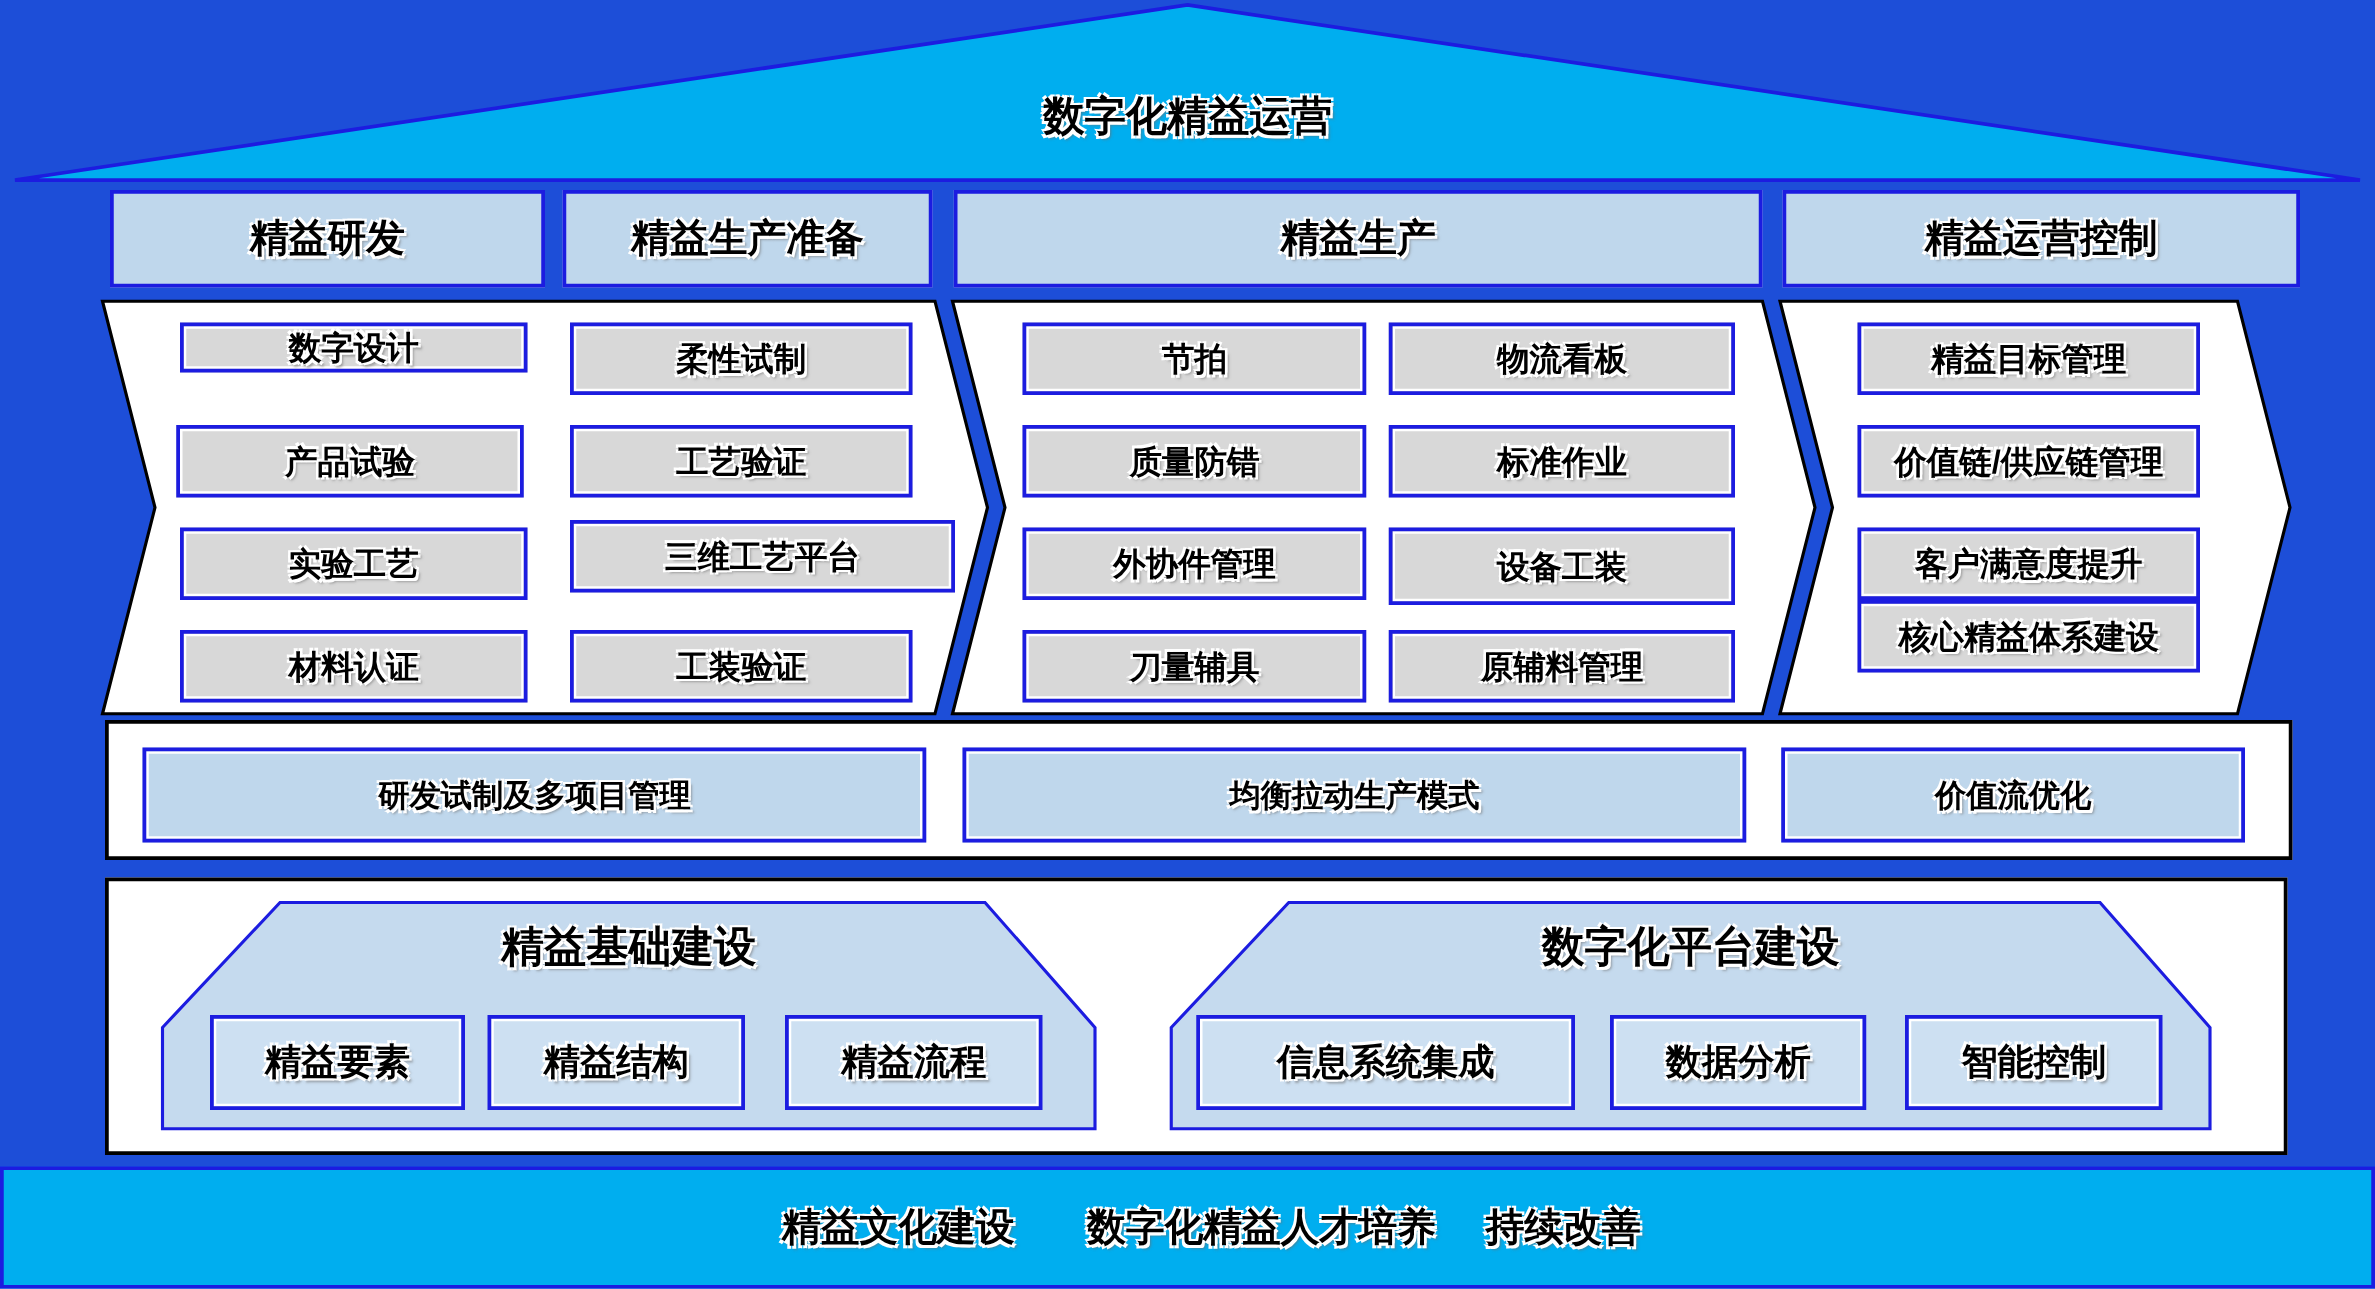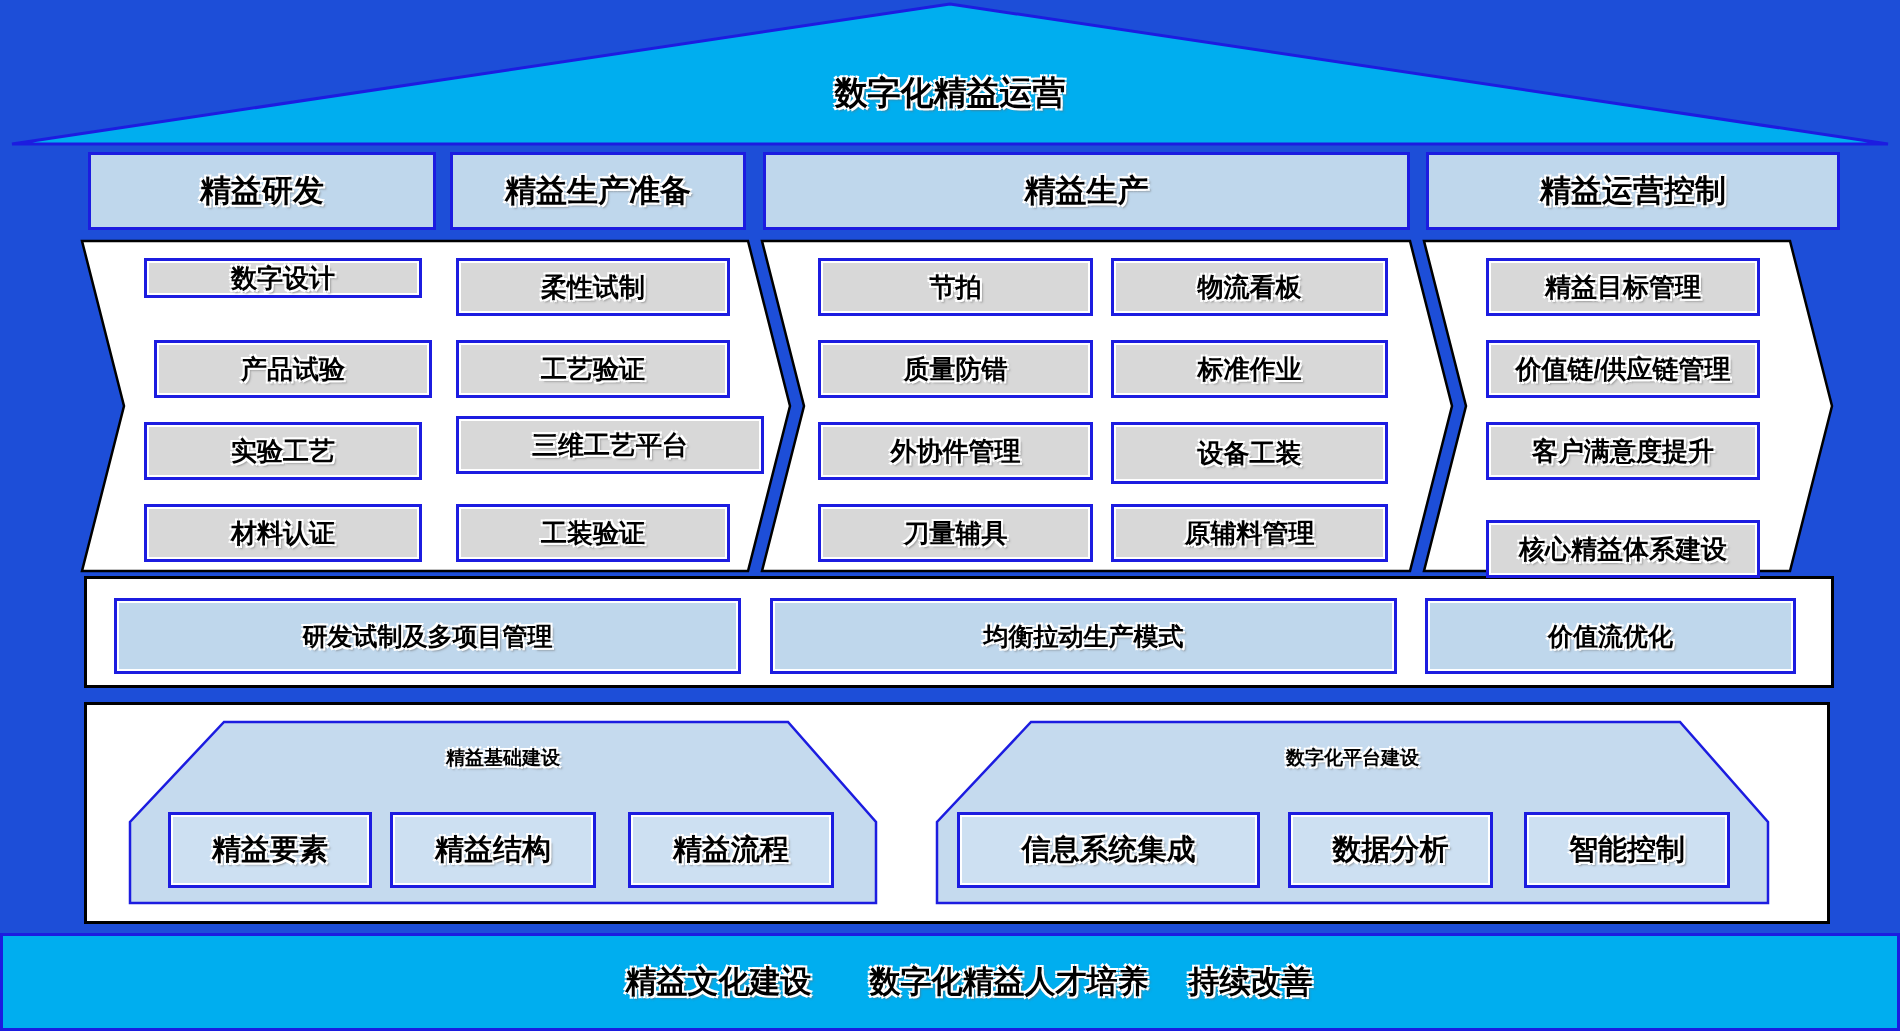--- a/index.html
+++ b/index.html
@@ -27,21 +27,21 @@
   .z1{z-index:1}.z2{z-index:2}.z3{z-index:3}
   #bottombar{
     left:0;top:933px;width:1900px;height:98px;
     background:#00AEEF;border:3px solid #1C1CE0;
     display:flex;align-items:center;justify-content:center;
     font-size:31px;z-index:3;
   }
   #bottombar .gap1{margin-right:58px;margin-left:38px;}
   #bottombar .gap2{margin-right:40px;}
   #rooftitle{left:0;top:70px;width:1900px;height:46px;font-size:33px;z-index:3;}
-  .traptitle{font-size:19px;z-index:3;}
+  .traptitle{font-size:34px;z-index:3;}
 </style>
 </head>
 <body>
 
 <div id="canvas">
 
   <div class="abs blackframe z1" style="left:84px;top:576px;width:1750px;height:112px;"></div>
   <div class="abs blackframe z1" style="left:84px;top:702px;width:1746px;height:222px;"></div>
 
   <svg class="svglayer z2" width="1900" height="1031" viewBox="0 0 1900 1031">
@@ -54,21 +54,21 @@
   </svg>
 
   <div id="rooftitle" class="abs center txt">数字化精益运营</div>
 
   <div class="abs center txt hdr z3" style="left:88px;top:152px;width:348px;height:78px;">精益研发</div>
   <div class="abs center txt hdr z3" style="left:450px;top:152px;width:296px;height:78px;">精益生产准备</div>
   <div class="abs center txt hdr z3" style="left:763px;top:152px;width:647px;height:78px;">精益生产</div>
   <div class="abs center txt hdr z3" style="left:1426px;top:152px;width:414px;height:78px;">精益运营控制</div>
 
   <div class="abs center txt graybox z3" style="left:144px;top:258px;width:278px;height:40px;">数字设计</div>
-  <div class="abs center txt graybox z3" style="left:154px;top:340px;width:278px;height:58px;">产品试验</div>
+  <div class="abs center txt graybox z3" style="left:141px;top:340px;width:278px;height:58px;">产品试验</div>
   <div class="abs center txt graybox z3" style="left:144px;top:422px;width:278px;height:58px;">实验工艺</div>
   <div class="abs center txt graybox z3" style="left:144px;top:504px;width:278px;height:58px;">材料认证</div>
 
   <div class="abs center txt graybox z3" style="left:456px;top:258px;width:274px;height:58px;">柔性试制</div>
   <div class="abs center txt graybox z3" style="left:456px;top:340px;width:274px;height:58px;">工艺验证</div>
   <div class="abs center txt graybox z3" style="left:456px;top:416px;width:308px;height:58px;">三维工艺平台</div>
   <div class="abs center txt graybox z3" style="left:456px;top:504px;width:274px;height:58px;">工装验证</div>
 
   <div class="abs center txt graybox z3" style="left:818px;top:258px;width:275px;height:58px;">节拍</div>
   <div class="abs center txt graybox z3" style="left:818px;top:340px;width:275px;height:58px;">质量防错</div>
@@ -76,21 +76,21 @@
   <div class="abs center txt graybox z3" style="left:818px;top:504px;width:275px;height:58px;">刀量辅具</div>
 
   <div class="abs center txt graybox z3" style="left:1111px;top:258px;width:277px;height:58px;">物流看板</div>
   <div class="abs center txt graybox z3" style="left:1111px;top:340px;width:277px;height:58px;">标准作业</div>
   <div class="abs center txt graybox z3" style="left:1111px;top:422px;width:277px;height:62px;">设备工装</div>
   <div class="abs center txt graybox z3" style="left:1111px;top:504px;width:277px;height:58px;">原辅料管理</div>
 
   <div class="abs center txt graybox z3" style="left:1486px;top:258px;width:274px;height:58px;">精益目标管理</div>
   <div class="abs center txt graybox z3" style="left:1486px;top:340px;width:274px;height:58px;">价值链/供应链管理</div>
   <div class="abs center txt graybox z3" style="left:1486px;top:422px;width:274px;height:58px;">客户满意度提升</div>
-  <div class="abs center txt graybox z3" style="left:1486px;top:520px;width:274px;height:58px;">核心精益体系建设</div>
+  <div class="abs center txt graybox z3" style="left:1486px;top:480px;width:274px;height:58px;">核心精益体系建设</div>
 
   <div class="abs center txt midbox z3" style="left:114px;top:598px;width:627px;height:76px;">研发试制及多项目管理</div>
   <div class="abs center txt midbox z3" style="left:770px;top:598px;width:627px;height:76px;">均衡拉动生产模式</div>
   <div class="abs center txt midbox z3" style="left:1425px;top:598px;width:371px;height:76px;">价值流优化</div>
 
   <div class="abs center txt traptitle" style="left:130px;top:738px;width:746px;height:40px;">精益基础建设</div>
   <div class="abs center txt traptitle" style="left:937px;top:738px;width:831px;height:40px;">数字化平台建设</div>
 
   <div class="abs center txt innerbox z3" style="left:168px;top:812px;width:204px;height:76px;">精益要素</div>
   <div class="abs center txt innerbox z3" style="left:390px;top:812px;width:206px;height:76px;">精益结构</div>

